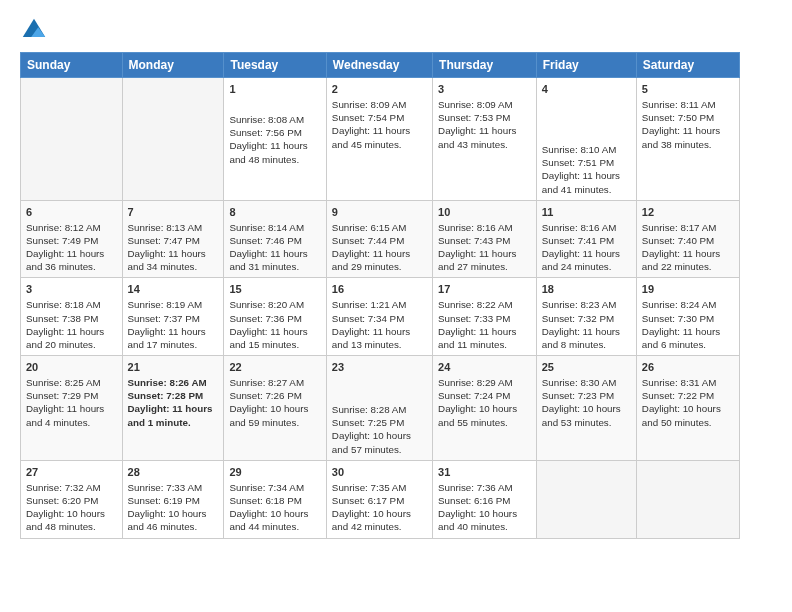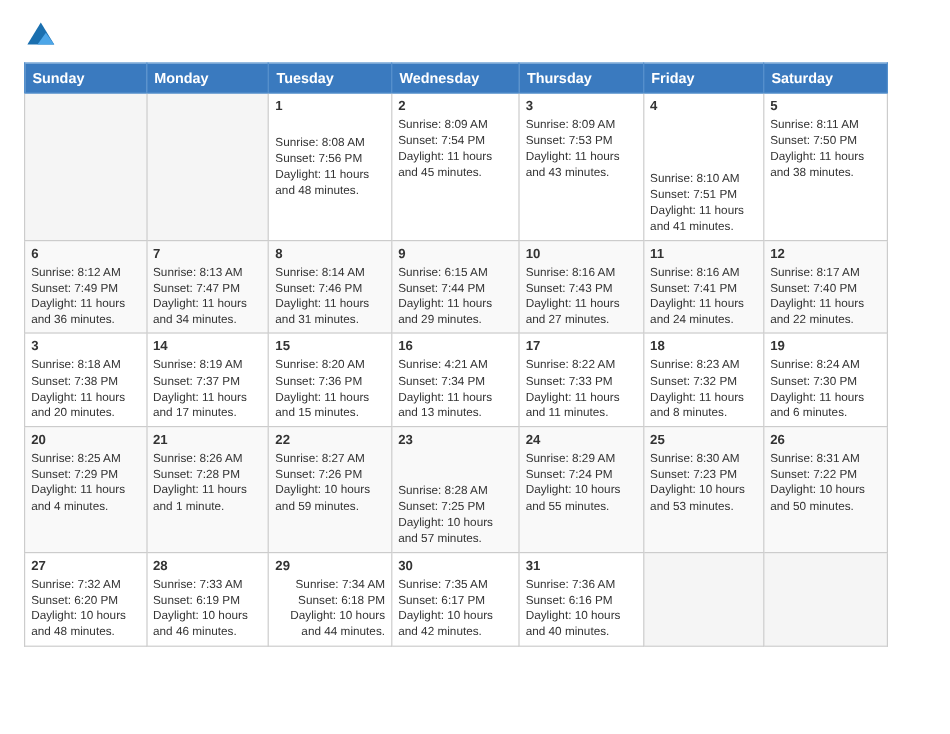--- a/index.html
+++ b/index.html
@@ -219,21 +219,21 @@
 Daylight: 11 hours and 17 minutes.</div>
           </td>
           <td>
             <span class="day-number">15</span>
             <div class="day-info" style="white-space: pre-line;">Sunrise: 8:20 AM
 Sunset: 7:36 PM
 Daylight: 11 hours and 15 minutes.</div>
           </td>
           <td>
             <span class="day-number">16</span>
-            <div class="day-info" style="white-space: pre-line;">Sunrise: 4:21 AM
+            <div class="day-info" style="white-space: pre-line;">Sunrise: 1:21 AM
 Sunset: 7:34 PM
 Daylight: 11 hours and 13 minutes.</div>
           </td>
           <td>
             <span class="day-number">17</span>
             <div class="day-info" style="white-space: pre-line;">Sunrise: 8:22 AM
 Sunset: 7:33 PM
 Daylight: 11 hours and 11 minutes.</div>
           </td>
           <td>
@@ -251,21 +251,21 @@
         </tr>
         <tr>
           <td>
             <span class="day-number">20</span>
             <div class="day-info" style="white-space: pre-line;">Sunrise: 8:25 AM
 Sunset: 7:29 PM
 Daylight: 11 hours and 4 minutes.</div>
           </td>
           <td>
             <span class="day-number">21</span>
-            <div class="day-info" style="white-space: pre-line;">Sunrise: 8:26 AM
+            <div class="day-info" style="white-space: pre-line; font-weight: bold;">Sunrise: 8:26 AM
 Sunset: 7:28 PM
 Daylight: 11 hours and 1 minute.</div>
           </td>
           <td>
             <span class="day-number">22</span>
             <div class="day-info" style="white-space: pre-line;">Sunrise: 8:27 AM
 Sunset: 7:26 PM
 Daylight: 10 hours and 59 minutes.</div>
           </td>
           <td>
@@ -301,21 +301,21 @@
 Daylight: 10 hours and 48 minutes.</div>
           </td>
           <td>
             <span class="day-number">28</span>
             <div class="day-info" style="white-space: pre-line;">Sunrise: 7:33 AM
 Sunset: 6:19 PM
 Daylight: 10 hours and 46 minutes.</div>
           </td>
           <td>
             <span class="day-number">29</span>
-            <div class="day-info" style="white-space: pre-line; text-align: right;">Sunrise: 7:34 AM
+            <div class="day-info" style="white-space: pre-line;">Sunrise: 7:34 AM
 Sunset: 6:18 PM
 Daylight: 10 hours and 44 minutes.</div>
           </td>
           <td>
             <span class="day-number">30</span>
             <div class="day-info" style="white-space: pre-line;">Sunrise: 7:35 AM
 Sunset: 6:17 PM
 Daylight: 10 hours and 42 minutes.</div>
           </td>
           <td>

